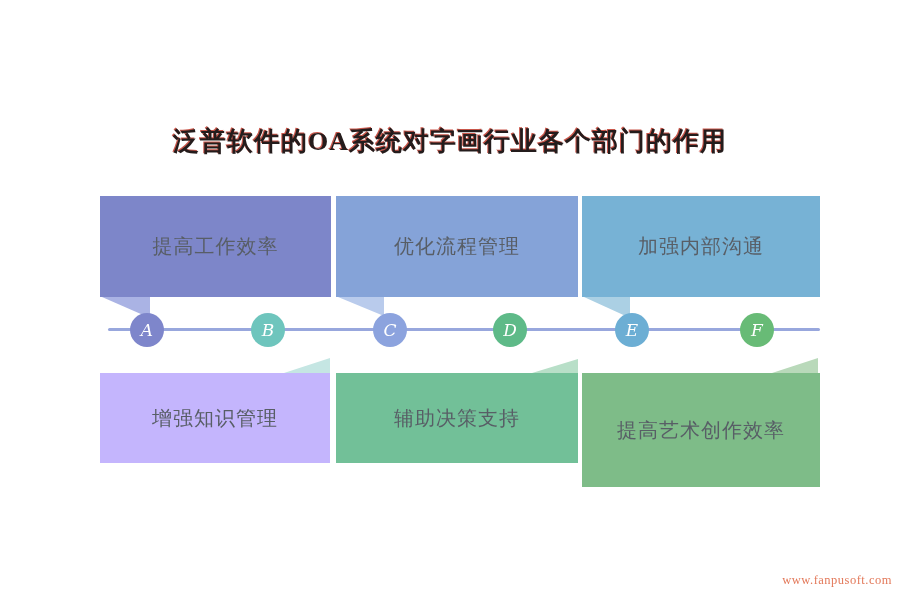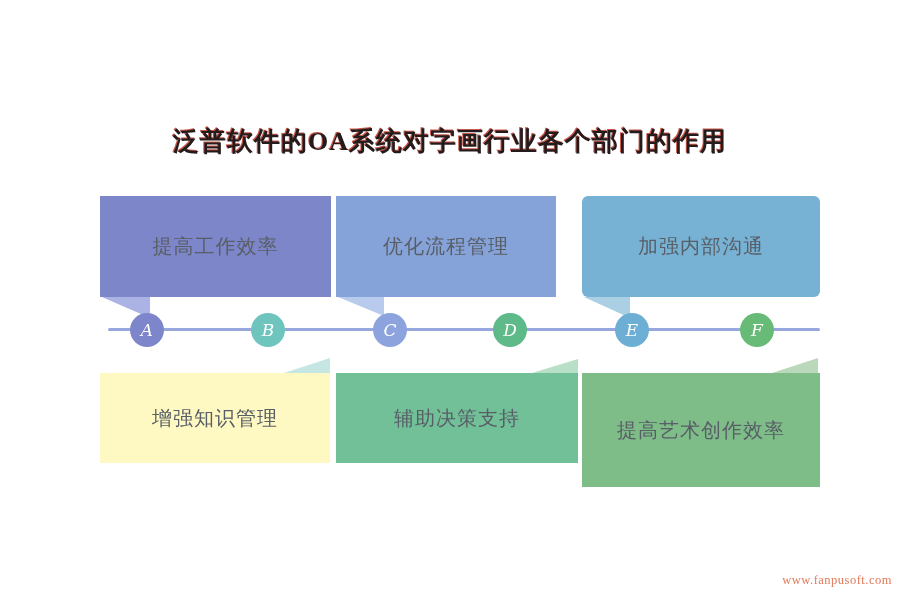--- a/index.html
+++ b/index.html
@@ -47,24 +47,24 @@
 </head>
 <body>
 
 <div class="stage">
 
   <div class="title" style="color: rgb(36, 28, 28);">泛普软件的OA系统对字画行业各个部门的作用</div>
 
   <div class="box" style="left: 100px; top: 196px; width: 231px; height: 101px; background: rgb(125, 134, 201);">
     <span class="box-label" style="color: rgb(88, 94, 102); font-family: Liberation Mono, monospace;">提高工作效率</span>
   </div>
-  <div class="box" style="left: 336px; top: 196px; width: 220px; height: 101px; background: rgb(133, 163, 216);">
+  <div class="box" style="left: 336px; top: 196px; width: 242px; height: 101px; background: rgb(133, 163, 216);">
     <span class="box-label" style="color: rgb(88, 94, 102);">优化流程管理</span>
   </div>
-  <div class="box" style="left: 582px; top: 196px; width: 238px; height: 101px; background: rgb(119, 178, 213); border-radius: 6px;">
+  <div class="box" style="left: 582px; top: 196px; width: 238px; height: 101px; background: rgb(119, 178, 213);">
     <span class="box-label" style="color: rgb(88, 94, 102);">加强内部沟通</span>
   </div>
 
   <div class="tail tail-top" style="left: 102px; top: 297px; width: 48px; height: 21px; background: rgb(170, 179, 228);"></div>
   <div class="tail tail-top" style="left: 338px; top: 297px; width: 46px; height: 19px; background: rgb(185, 203, 236);"></div>
   <div class="tail tail-top" style="left: 584px; top: 297px; width: 46px; height: 21px; background: rgb(171, 208, 228);"></div>
 
   <div class="tl-line" style="background: rgb(152, 167, 221);"></div>
 
   <div class="node" style="left: 130px; background: rgb(126, 134, 203);">
@@ -83,21 +83,21 @@
     <span class="node-letter">E</span>
   </div>
   <div class="node" style="left: 740px; background: rgb(104, 187, 118);">
     <span class="node-letter">F</span>
   </div>
 
   <div class="tail tail-bottom" style="left: 284px; top: 358px; width: 46px; height: 15px; background: rgb(197, 230, 227);"></div>
   <div class="tail tail-bottom" style="left: 532px; top: 359px; width: 46px; height: 14px; background: rgb(184, 223, 200);"></div>
   <div class="tail tail-bottom" style="left: 772px; top: 358px; width: 46px; height: 15px; background: rgb(185, 217, 186);"></div>
 
-  <div class="box" style="left: 100px; top: 373px; width: 230px; height: 90px; background: #fef9c3;">
+  <div class="box" style="left: 100px; top: 373px; width: 230px; height: 90px; background: #c4b5fd;">
     <span class="box-label" style="color: rgb(88, 94, 102);">增强知识管理</span>
   </div>
   <div class="box" style="left: 336px; top: 373px; width: 242px; height: 90px; background: rgb(114, 192, 152);">
     <span class="box-label" style="color: rgb(88, 94, 102); font-family: Liberation Mono, monospace;">辅助决策支持</span>
   </div>
   <div class="box" style="left: 582px; top: 373px; width: 238px; height: 114px; background: rgb(126, 188, 136);">
     <span class="box-label" style="color: rgb(88, 94, 102);">提高艺术创作效率</span>
   </div>
 
   <div class="footer">

